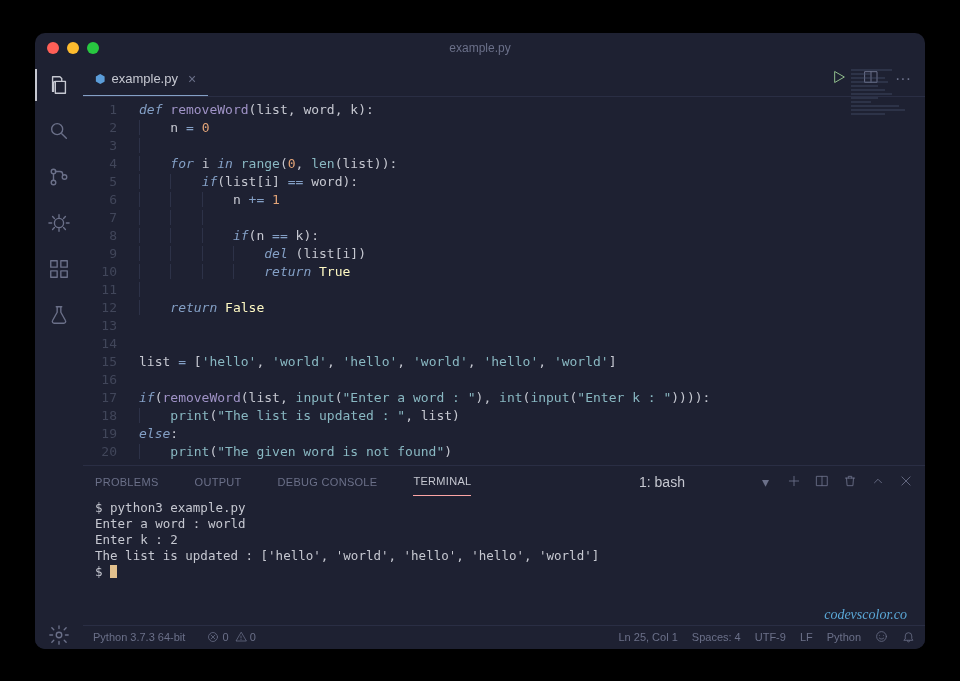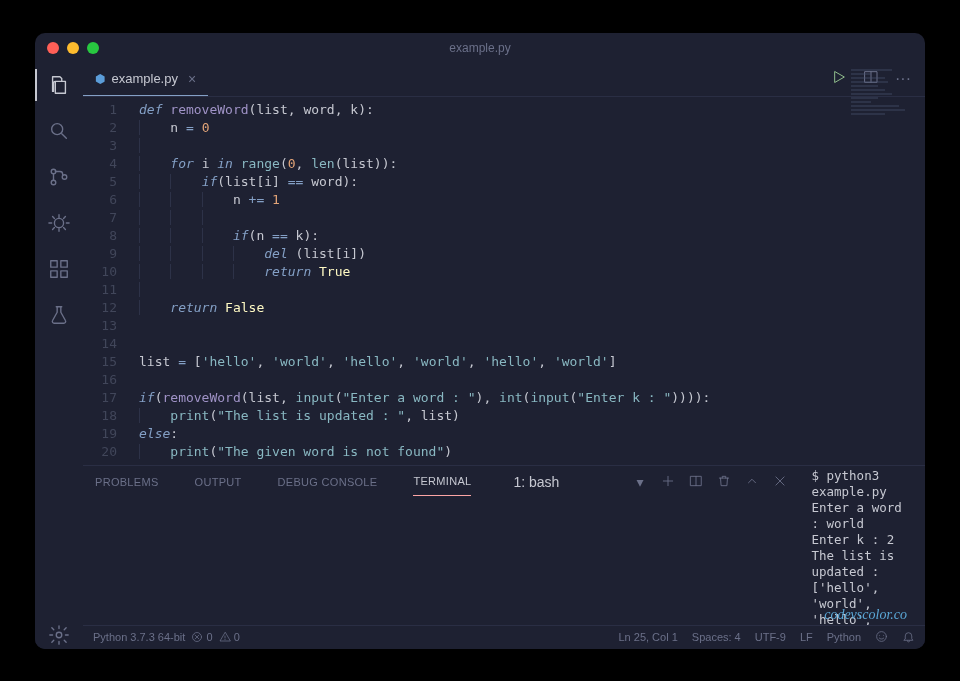--- a/index.html
+++ b/index.html
@@ -26,31 +26,31 @@
   .run { color: #8fbc8b; }
   .editor { flex: 1; display: flex; min-height: 0; font-family: "SF Mono", Menlo, Consolas, monospace; font-size: 13px; line-height: 18px; position: relative; }
   .gutter { width: 48px; text-align: right; padding: 4px 14px 0 0; color: #41465a; user-select: none; }
   .gutter div { height: 18px; }
   .code { flex: 1; padding: 4px 0 0 8px; color: #c6c8d1; white-space: pre; overflow: hidden; }
   .code .row { height: 18px; position: relative; }
   .indent { position: relative; }
   .guide::before { content:""; position:absolute; left:0; top:0; bottom:0; border-left:1px solid #2d3248; }
   .minimap { position: absolute; top: 34px; right: 6px; width: 68px; height: 120px; opacity: 0.35; pointer-events: none; }
   .minimap div { height: 2px; margin: 2px 0; background: #4a5572; }
-  .panel { border-top: 1px solid #2a2e44; display: flex; flex-direction: row; height: 160px; }
+  .panel { border-top: 1px solid #2a2e44; display: flex; flex-direction: column; height: 160px; }
   .paneltabs { height: 32px; display: flex; align-items: center; gap: 18px; padding: 0 12px; font-size: 11px; color: #6b7089; }
   .paneltabs .ptab { cursor: pointer; letter-spacing: 0.3px; padding: 8px 0; }
   .paneltabs .ptab.active { color: #c6c8d1; border-bottom: 1px solid #fca5a5; }
   .paneltabs .right { margin-left: auto; display: flex; align-items: center; gap: 14px; }
   .select { background: #1e2132; color: #c6c8d1; border: none; font-size: 14px; padding: 2px 18px 2px 6px; position: relative; min-width: 140px; }
   .select::after { content:"▾"; position:absolute; right:4px; color:#6b7089; }
   .terminal { flex: 1; padding: 2px 12px 4px; font-family: "SF Mono", Menlo, Consolas, monospace; font-size: 12.5px; line-height: 16px; color: #c6c8d1; overflow:hidden; }
   .cursor { display: inline-block; width: 7px; height: 13px; background: #e2c08d; vertical-align: -2px; }
   .watermark { position: absolute; right: 18px; bottom: 26px; font-family: "Comic Sans MS", cursive; color: #5aa7d6; font-size: 14px; font-style: italic; }
-  .status { height: 24px; background: #1e2132; border-top: 1px solid #2a2e44; display: flex; align-items: center; padding: 0 10px; font-size: 11px; color: #6b7089; gap: 6px; }
+  .status { height: 24px; background: #1e2132; border-top: 1px solid #2a2e44; display: flex; align-items: center; padding: 0 10px; font-size: 11px; color: #6b7089; gap: 22px; }
   .status .right { margin-left: auto; display: flex; gap: 14px; align-items: center; }
   
   .k { color: #84a0c6; font-style: italic; }
   .fn { color: #a093c7; }
   .bi { color: #89b8c2; }
   .p { color: #c6c8d1; }
   .pn { color: #c6c8d1; }
   .op { color: #84a0c6; }
   .n { color: #e2a478; }
   .s { color: #89b8c2; }

